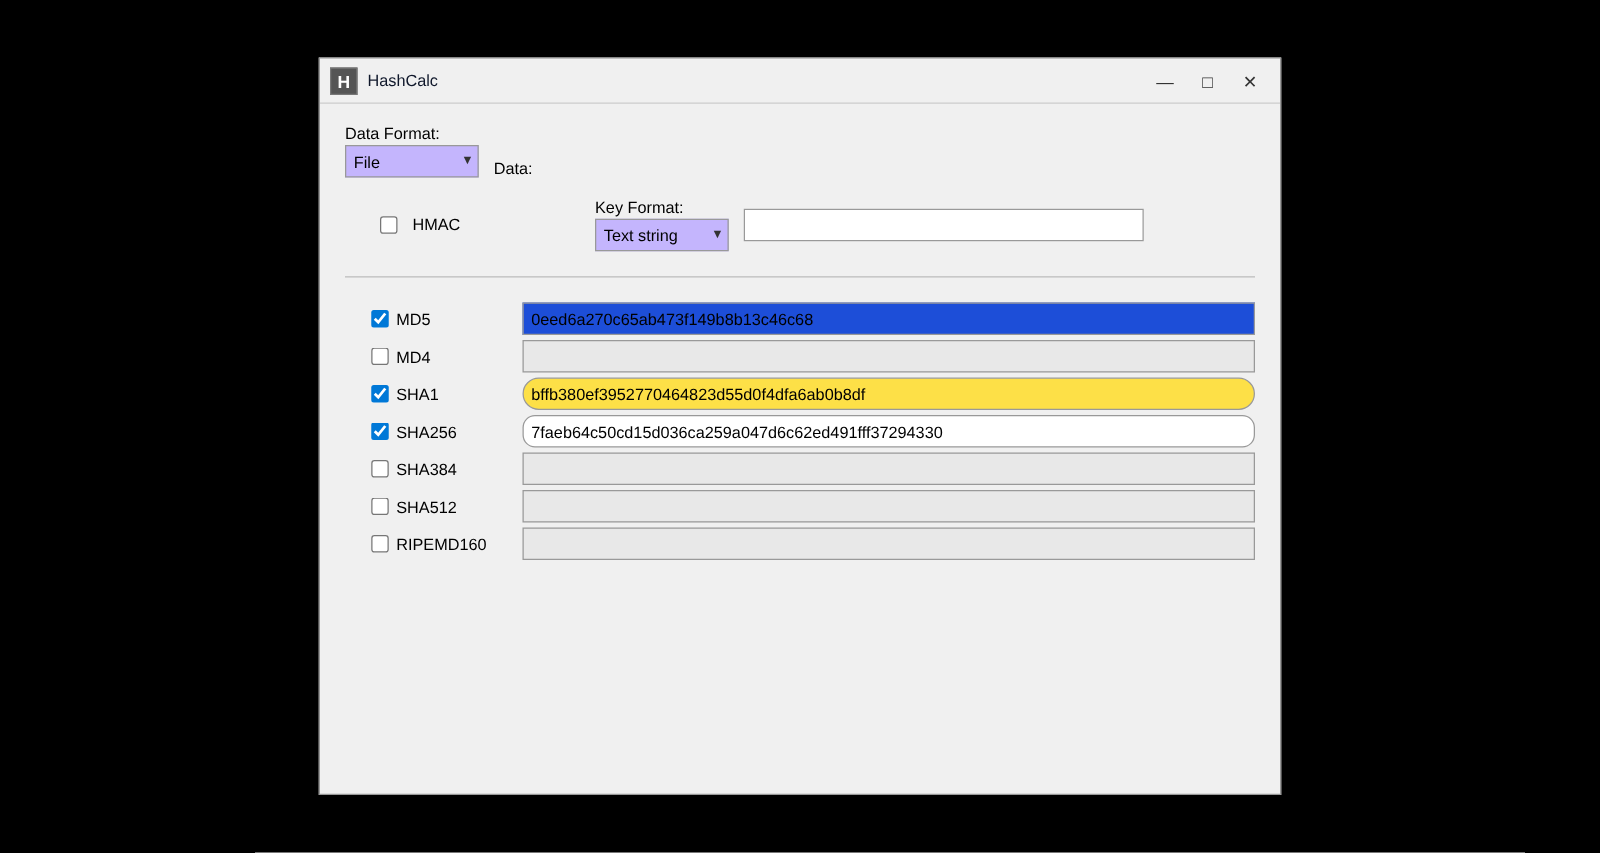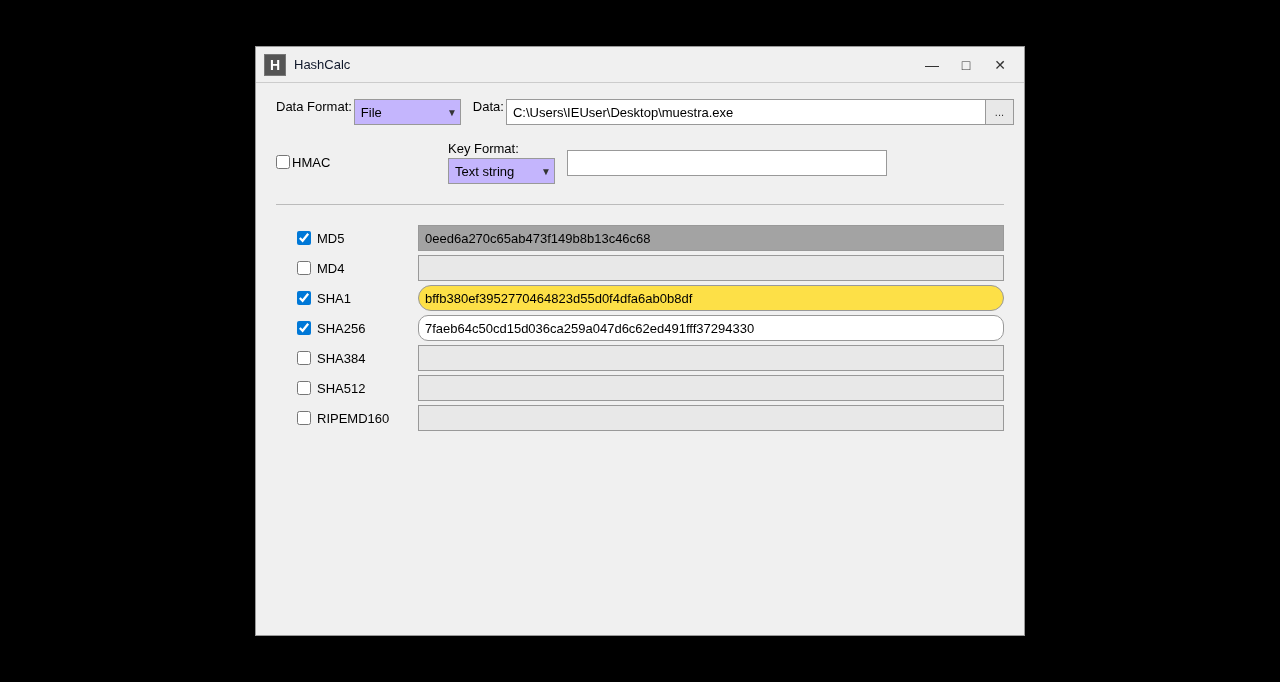--- a/index.html
+++ b/index.html
@@ -159,22 +159,24 @@
 
     .hmac-section {
       display: flex;
       align-items: center;
       gap: 12px;
       padding-top: 4px;
     }
 
     .hmac-left {
       display: flex;
-      gap: 2px;
+      align-items: center;
+      gap: 12px;
       min-width: 160px;
+      margin-left: 28px;
     }
 
     .hmac-right {
       display: flex;
       align-items: center;
       gap: 12px;
       flex: 1;
     }
 
     .key-format-group {
@@ -230,21 +232,21 @@
     }
 
     .top-data-row {
       display: flex;
       align-items: flex-end;
       gap: 0;
     }
 
     .select-container {
       display: flex;
-      flex-direction: row;
+      flex-direction: column;
       gap: 2px;
     }
   </style>
 </head>
 <body>
 
 <div class="window">
 
   <div class="titlebar">
     <div class="titlebar-icon">
@@ -268,24 +270,20 @@
             <option>File</option>
             <option>Text string</option>
             <option>Hex string</option>
           </select>
           <span class="select-arrow">▼</span>
         </div>
       </div>
 
       <div class="field-group">
         <span class="label">Data:</span>
-        <div class="top-data-row">
-          <input type="text" class="data-input" value="C:\Users\IEUser\Desktop\muestra.exe" style="">
-          <button class="browse-btn">...</button>
-        </div>
       </div>
     </div>
 
     <div class="hmac-section">
       <div class="hmac-left">
         <input type="checkbox" style="">
         <span class="label">HMAC</span>
       </div>
       <div class="hmac-right">
         <div class="key-format-group">
@@ -305,21 +303,21 @@
     </div>
 
     <div class="divider"></div>
 
     <div id="hash-list">
         <div class="hash-row">
           <div class="hash-label-cell">
             <input type="checkbox" checked="" style="">
             <span class="hash-label">MD5</span>
           </div>
-          <input type="text" class="hash-input" readonly="" value="0eed6a270c65ab473f149b8b13c46c68" style="background: #a3a3a3;">
+          <input type="text" class="hash-input" readonly="" value="0eed6a270c65ab473f149b8b13c46c68" style="background: #1d4ed8;">
         </div>
         <div class="hash-row">
           <div class="hash-label-cell">
             <input type="checkbox" style="">
             <span class="hash-label">MD4</span>
           </div>
           <input type="text" class="hash-input" readonly="" style="background: rgb(232, 232, 232);">
         </div>
         <div class="hash-row">
           <div class="hash-label-cell">

